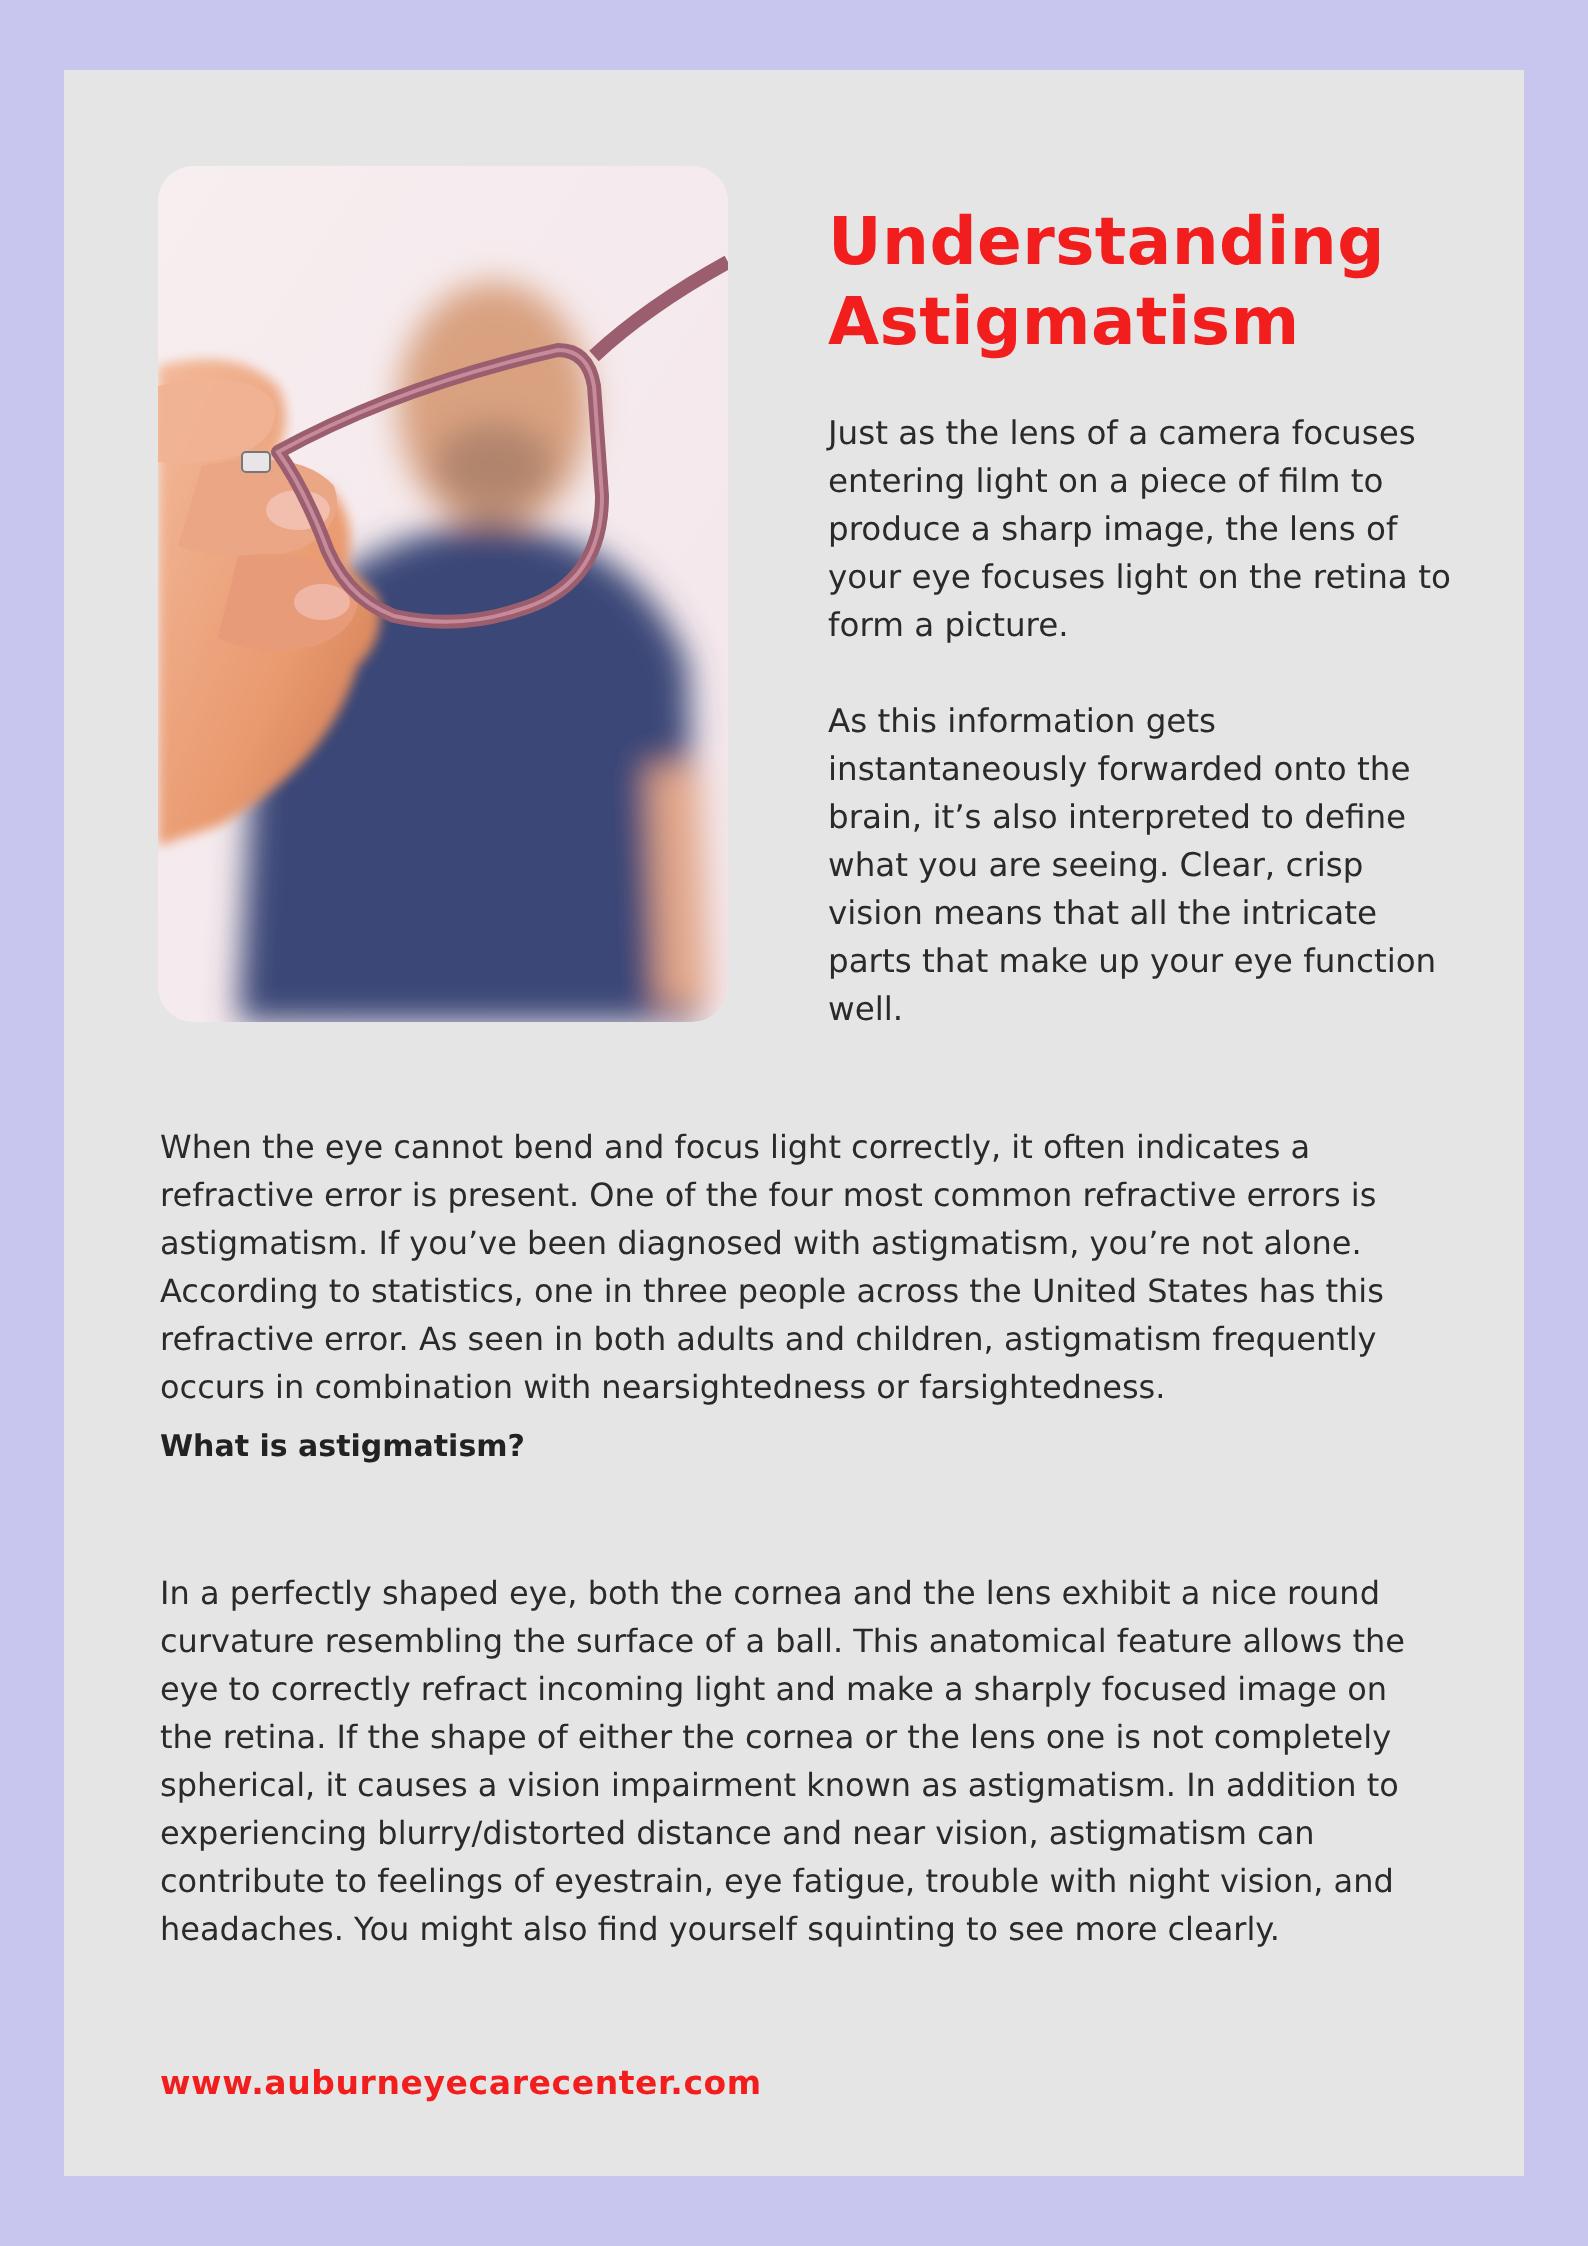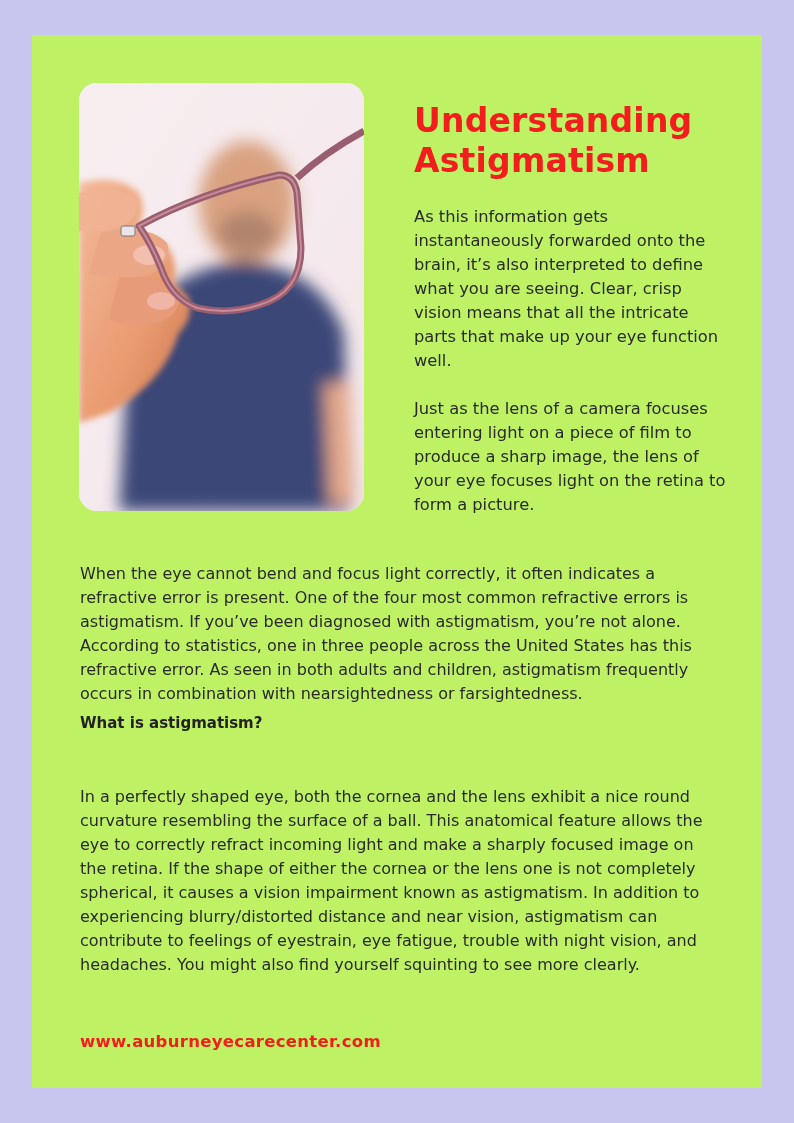--- a/index.html
+++ b/index.html
@@ -6,21 +6,21 @@
     html, body { width: 794px; height: 1123px; overflow: hidden; }
     body {
       background: #c8c6ee;
       font-family: "DejaVu Sans", sans-serif;
       position: relative;
     }
     .page {
       position: absolute;
       left: 32px; top: 35px;
       width: 730px; height: 1053px;
-      background: #bef264;
+      background: #e5e5e5;
     }
     .photo {
       position: absolute;
       left: 47px; top: 48px;
       width: 285px; height: 428px;
       border-radius: 18px;
       overflow: hidden;
       background: #f6eef0;
     }
     .photo svg { display: block; width: 100%; height: 100%; }
@@ -127,22 +127,22 @@
         <path d="M218 95 Q245 70 285 48"></path>
       </g>
       <path d="M60 143 Q120 110 200 92 Q215 92 218 110 L222 165 Q222 210 180 222 Q150 232 118 225 Q92 215 82 185 Q72 160 60 143 Z" fill="none" stroke="#c68a9a" stroke-width="2"></path>
       <rect x="42" y="143" width="14" height="10" rx="2" fill="#e8e4e8" stroke="#777" stroke-width="1"></rect>
     </svg>
   </div>
 
   <h1 class="title">Understanding Astigmatism</h1>
 
   <div class="intro">
+    <p>Just as the lens of a camera focuses entering light on a piece of film to produce a sharp image, the lens of your eye focuses light on the retina to form a picture.</p>
     <p>As this information gets instantaneously forwarded onto the brain, it’s also interpreted to define what you are seeing. Clear, crisp vision means that all the intricate parts that make up your eye function well.</p>
-    <p>Just as the lens of a camera focuses entering light on a piece of film to produce a sharp image, the lens of your eye focuses light on the retina to form a picture.</p>
   </div>
 
   <p class="body1">When the eye cannot bend and focus light correctly, it often indicates a refractive error is present. One of the four most common refractive errors is astigmatism. If you’ve been diagnosed with astigmatism, you’re not alone. According to statistics, one in three people across the United States has this refractive error. As seen in both adults and children, astigmatism frequently occurs in combination with nearsightedness or farsightedness.</p>
 
   <h2 class="subhead">What is astigmatism?</h2>
 
   <p class="body2">In a perfectly shaped eye, both the cornea and the lens exhibit a nice round curvature resembling the surface of a ball. This anatomical feature allows the eye to correctly refract incoming light and make a sharply focused image on the retina. If the shape of either the cornea or the lens one is not completely spherical, it causes a vision impairment known as astigmatism. In addition to experiencing blurry/distorted distance and near vision, astigmatism can contribute to feelings of eyestrain, eye fatigue, trouble with night vision, and headaches. You might also find yourself squinting to see more clearly.</p>
 
   <a class="website">www.auburneyecarecenter.com</a>
 

